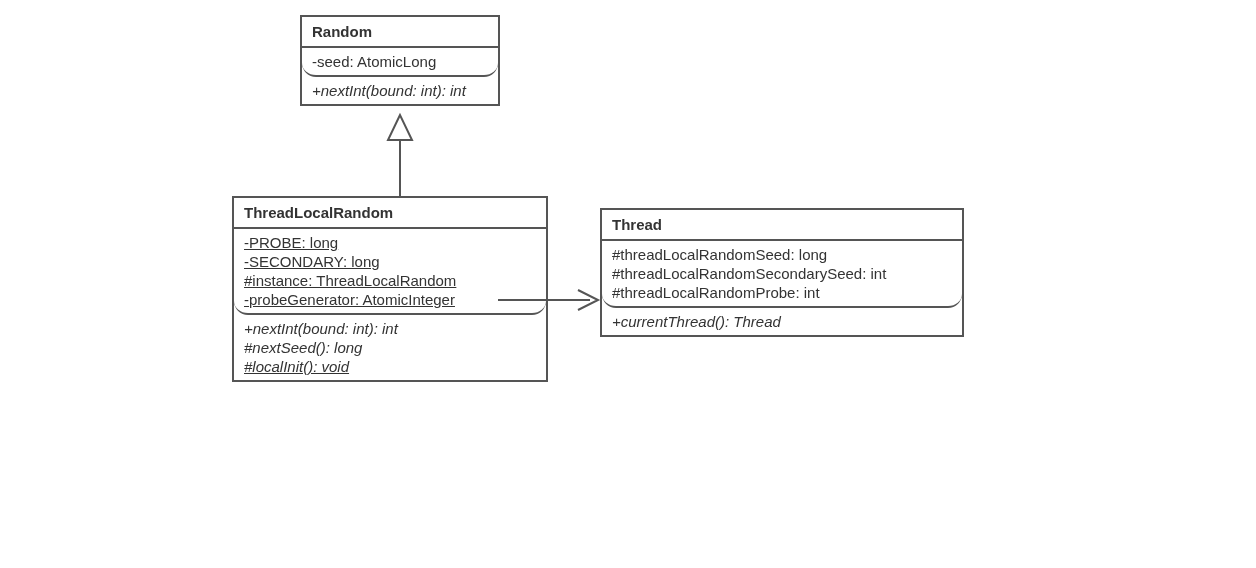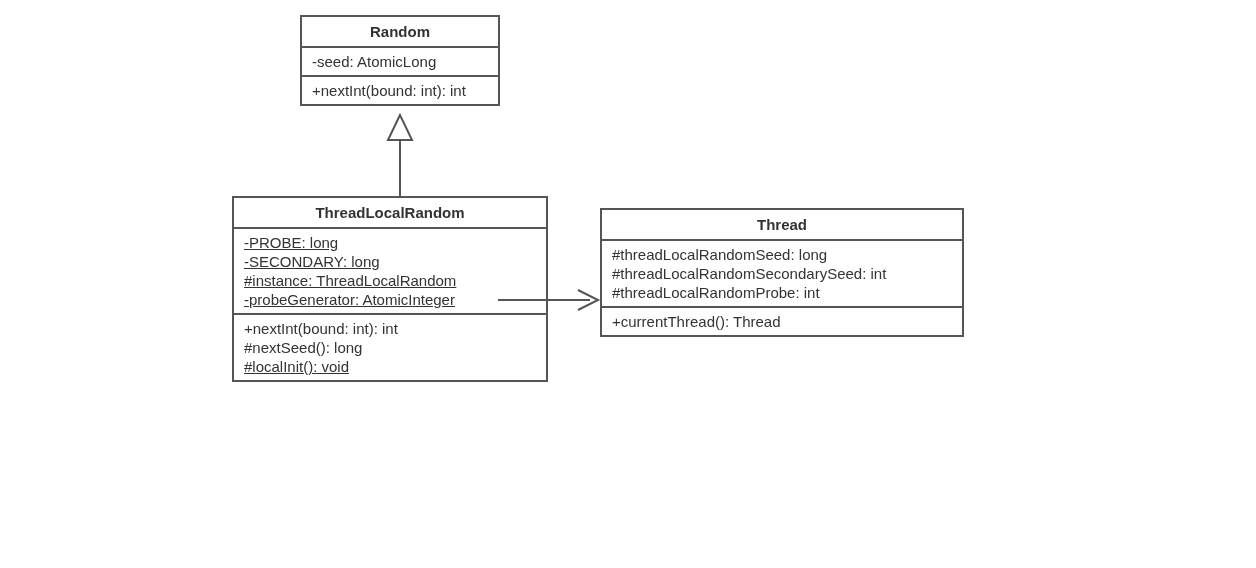--- a/index.html
+++ b/index.html
@@ -14,29 +14,30 @@
     color: #333;
     position: relative;
   }
   .class-box {
     position: absolute;
     border: 2px solid #555;
     background: #fff;
   }
   .class-title {
     font-weight: bold;
-    text-align: center;
+    text-align: left;
     padding: 6px 10px;
     border-bottom: 2px solid #555;
   }
   .class-section {
     padding: 4px 10px;
     border-bottom: 2px solid #555;
+    border-radius: 14px;
   }
-  .class-section:last-child { border-bottom: none; }
+  .class-section:last-child { border-bottom: none; font-style: italic; }
   .member {
     padding: 1px 0;
     white-space: nowrap;
   }
   .static { text-decoration: underline; }
   svg.connectors {
     position: absolute;
     left: 0; top: 0;
     width: 1256px; height: 568px;
     pointer-events: none;

